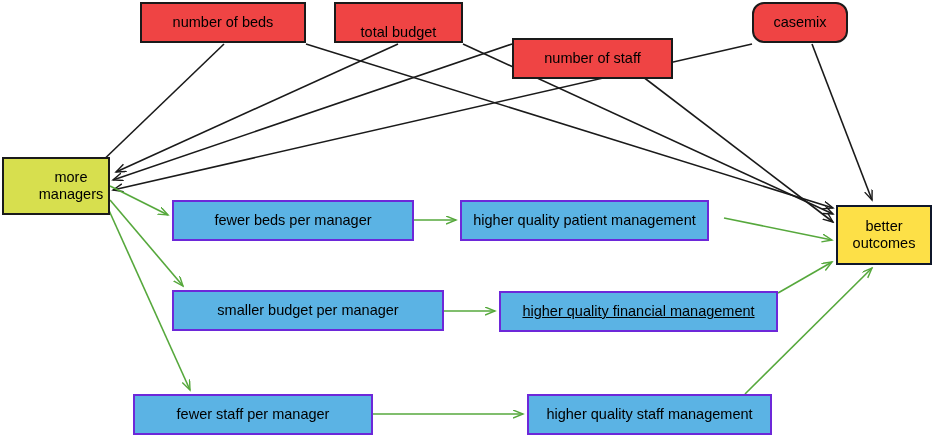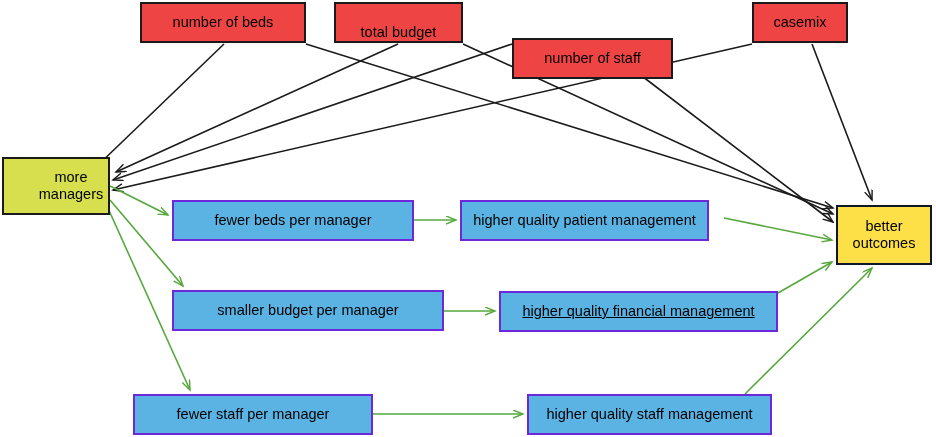--- a/index.html
+++ b/index.html
@@ -98,21 +98,21 @@
   <div id="nodes-group">
       <div class="node node-input" style="left: 140px; top: 2px; width: 166px; height: 41px;">
         <span class="node-label">number of beds</span>
       </div>
       <div class="node node-input" style="left: 334px; top: 2px; width: 129px; height: 41px; align-items: flex-end;">
         <span class="node-label">total budget</span>
       </div>
       <div class="node node-input" style="left: 512px; top: 2px; width: 161px; height: 41px; margin-top: 36px;">
         <span class="node-label">number of staff</span>
       </div>
-      <div class="node node-input" style="left: 752px; top: 2px; width: 96px; height: 41px;">
+      <div class="node node-input" style="left: 752px; top: 2px; width: 96px; height: 41px; border-radius: 12px;">
         <span class="node-label">casemix</span>
       </div>
       <div class="node node-driver" style="left: 2px; top: 157px; width: 108px; height: 58px; padding-left: 30px;">
         <span class="node-label">more
 managers</span>
       </div>
       <div class="node node-mediator" style="left: 172px; top: 200px; width: 242px; height: 41px;">
         <span class="node-label">fewer beds per manager</span>
       </div>
       <div class="node node-mediator" style="left: 460px; top: 200px; width: 249px; height: 41px;">

